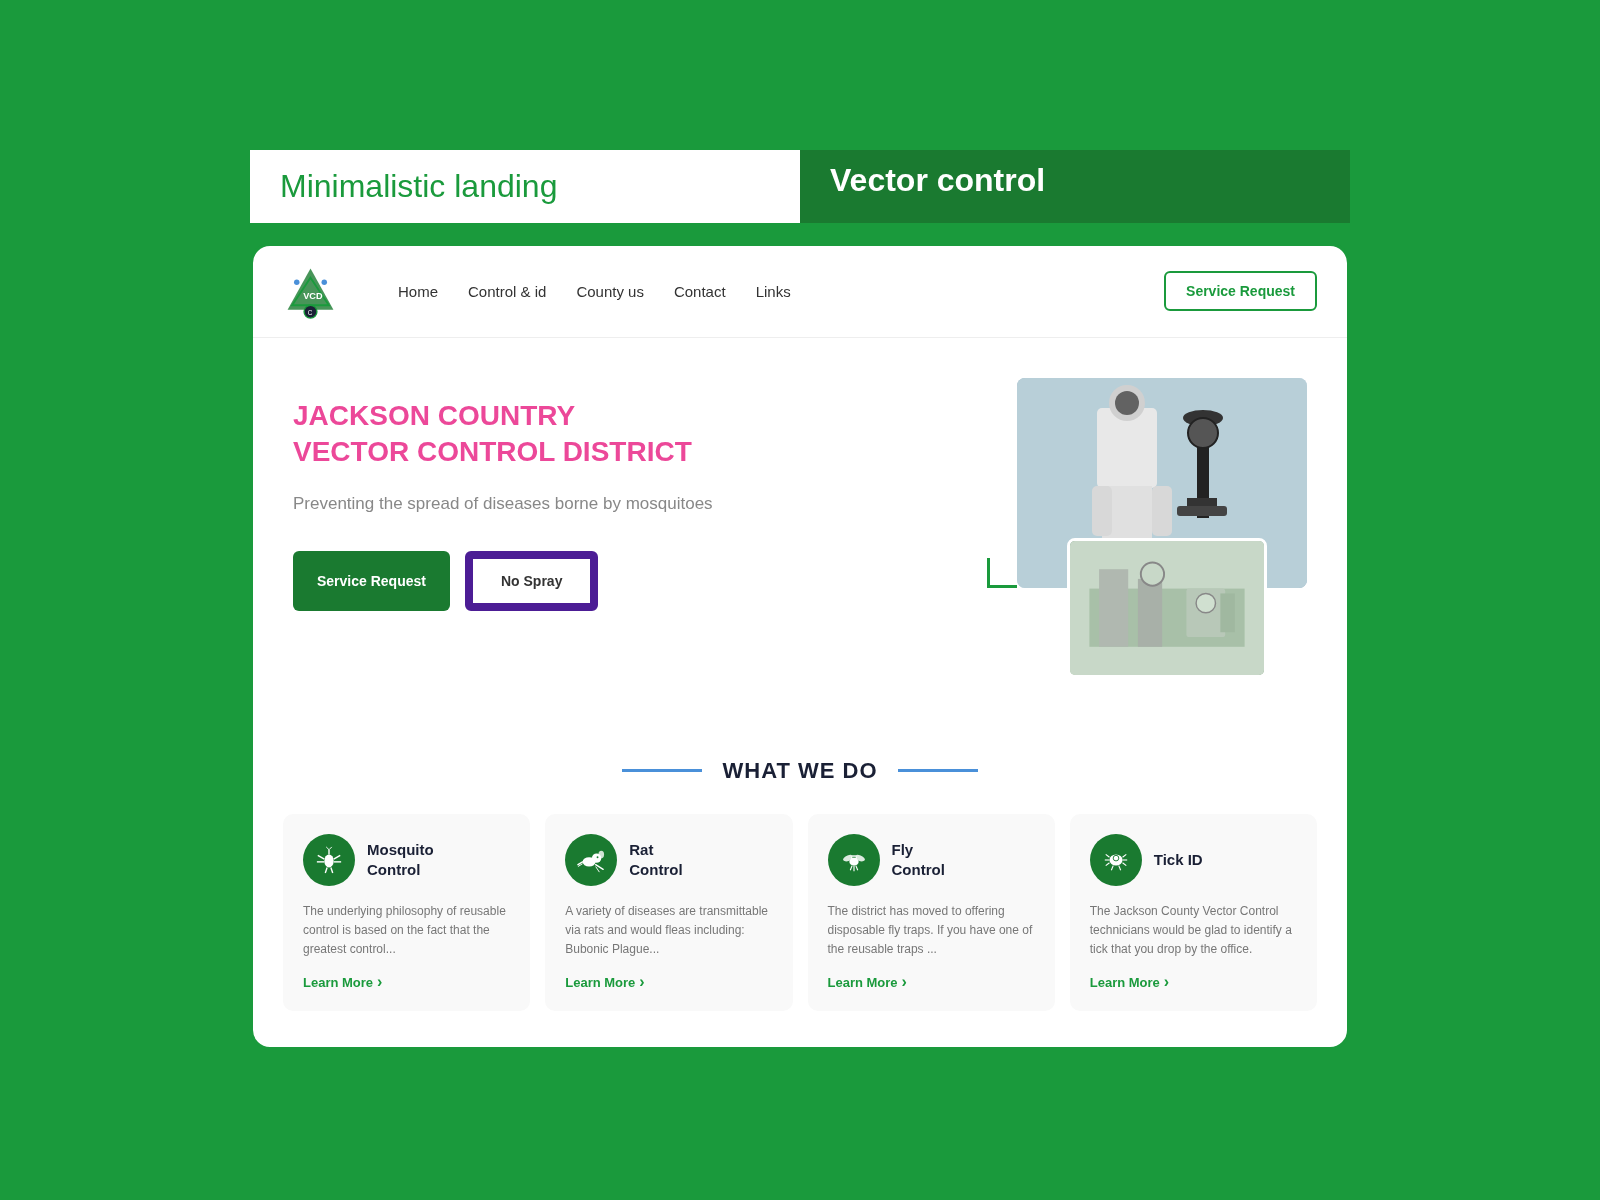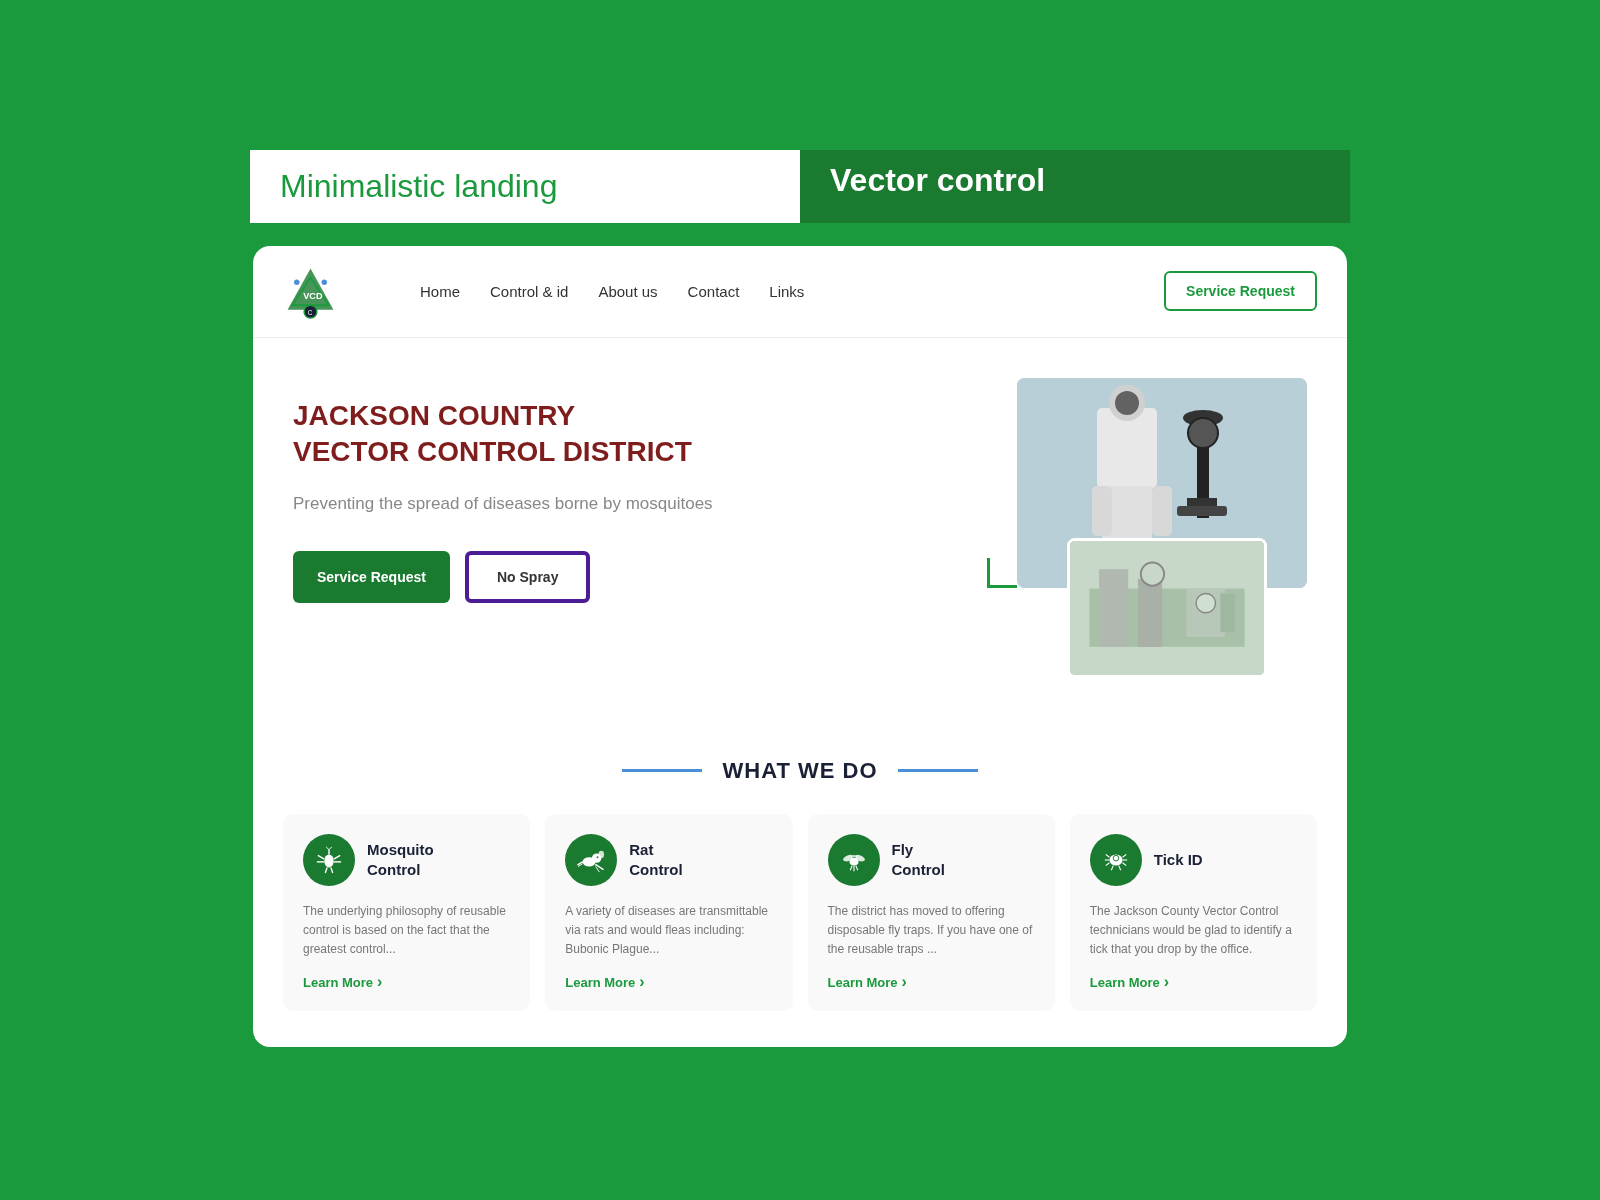--- a/index.html
+++ b/index.html
@@ -54,21 +54,20 @@
       overflow: hidden;
       margin-top: 20px;
     }
 
     
     .navbar {
       display: flex;
       align-items: center;
       padding: 18px 30px;
       border-bottom: 1px solid #eee;
-      gap: 22px;
     }
     .logo-area {
       display: flex;
       align-items: center;
       margin-right: 60px;
     }
     .logo-icon {
       width: 55px;
       height: 55px;
     }
@@ -101,21 +100,21 @@
       align-items: flex-start;
       gap: 40px;
     }
     .hero-content {
       flex: 1;
       padding-top: 20px;
     }
     .hero-title {
       font-size: 28px;
       font-weight: 900;
-      color: #7f1d1d;
+      color: #ec4899;
       line-height: 1.3;
       margin-bottom: 20px;
       text-transform: uppercase;
     }
     .hero-subtitle {
       color: #888;
       font-size: 17px;
       margin-bottom: 35px;
       line-height: 1.5;
     }
@@ -131,21 +130,21 @@
       border: none;
       font-size: 14px;
       font-weight: 700;
       cursor: pointer;
     }
     .btn-outline {
       background: transparent;
       color: #333;
       padding: 14px 28px;
       border-radius: 6px;
-      border: 4px solid #4c1d95;
+      border: 8px solid #4c1d95;
       font-size: 14px;
       font-weight: 600;
       cursor: pointer;
     }
 
     
     .hero-images {
       width: 340px;
       position: relative;
       height: 300px;
@@ -306,21 +305,21 @@
           <text x="22" y="38" font-size="10" fill="white" font-weight="bold">VCD</text>
           <circle cx="30" cy="52" r="7" fill="#1a2035" stroke="#1a9a3c" stroke-width="1.5"></circle>
           <text x="27" y="56" font-size="7" fill="white">C</text>
           <circle cx="15" cy="20" r="3" fill="#4a90d9"></circle>
           <circle cx="45" cy="20" r="3" fill="#4a90d9"></circle>
         </svg>
       </div>
       <div class="nav-links">
         <a class="nav-link">Home</a>
         <a class="nav-link">Control &amp; id</a>
-        <a class="nav-link">About us</a>
+        <a class="nav-link">County us</a>
         <a class="nav-link">Contact</a>
         <a class="nav-link">Links</a>
       </div>
       <button class="service-request-btn">Service Request</button>
     </nav>
 
     <div class="hero">
       <div class="hero-content">
         <h2 class="hero-title">JACKSON COUNTRY<br>VECTOR CONTROL DISTRICT</h2>
         <p class="hero-subtitle">Preventing the spread of diseases borne by mosquitoes</p>

